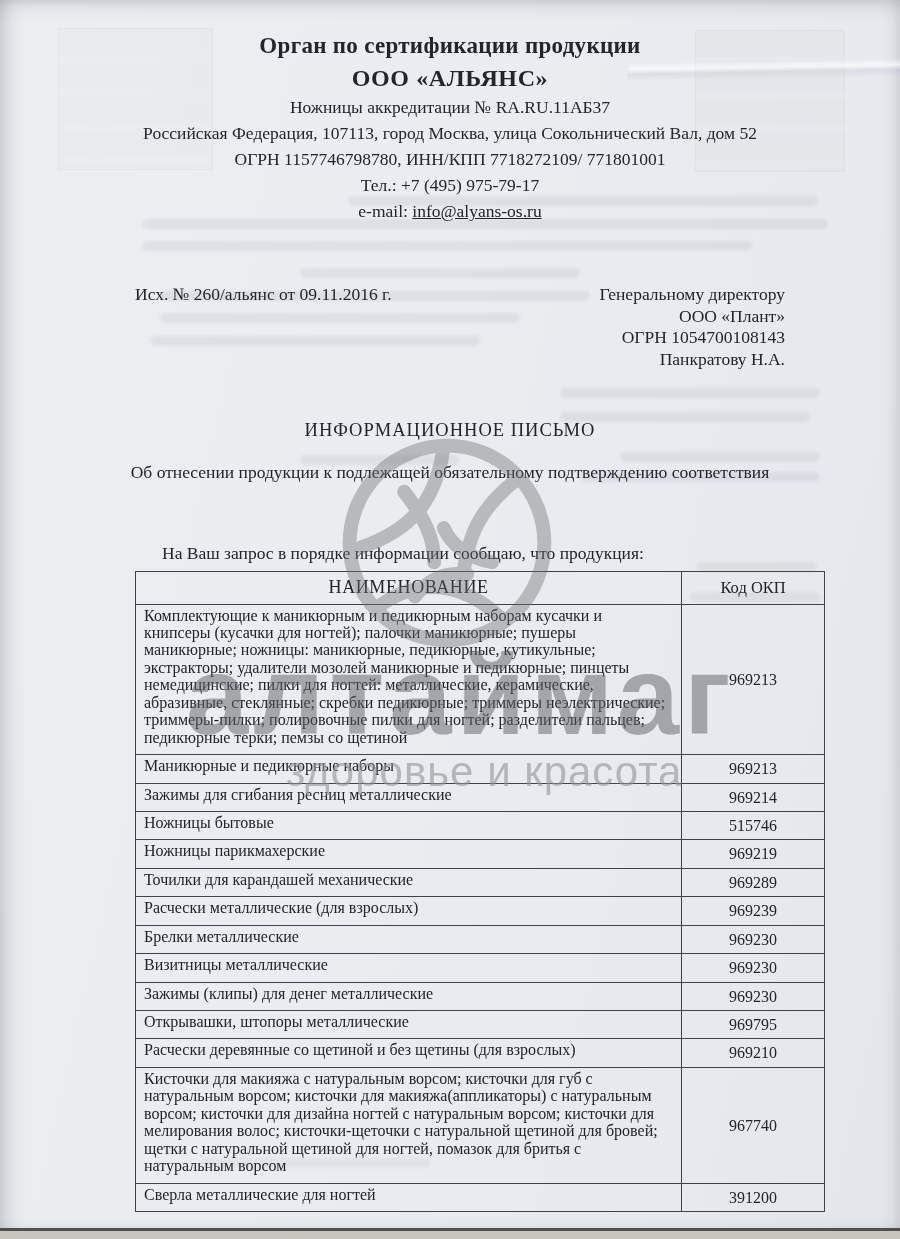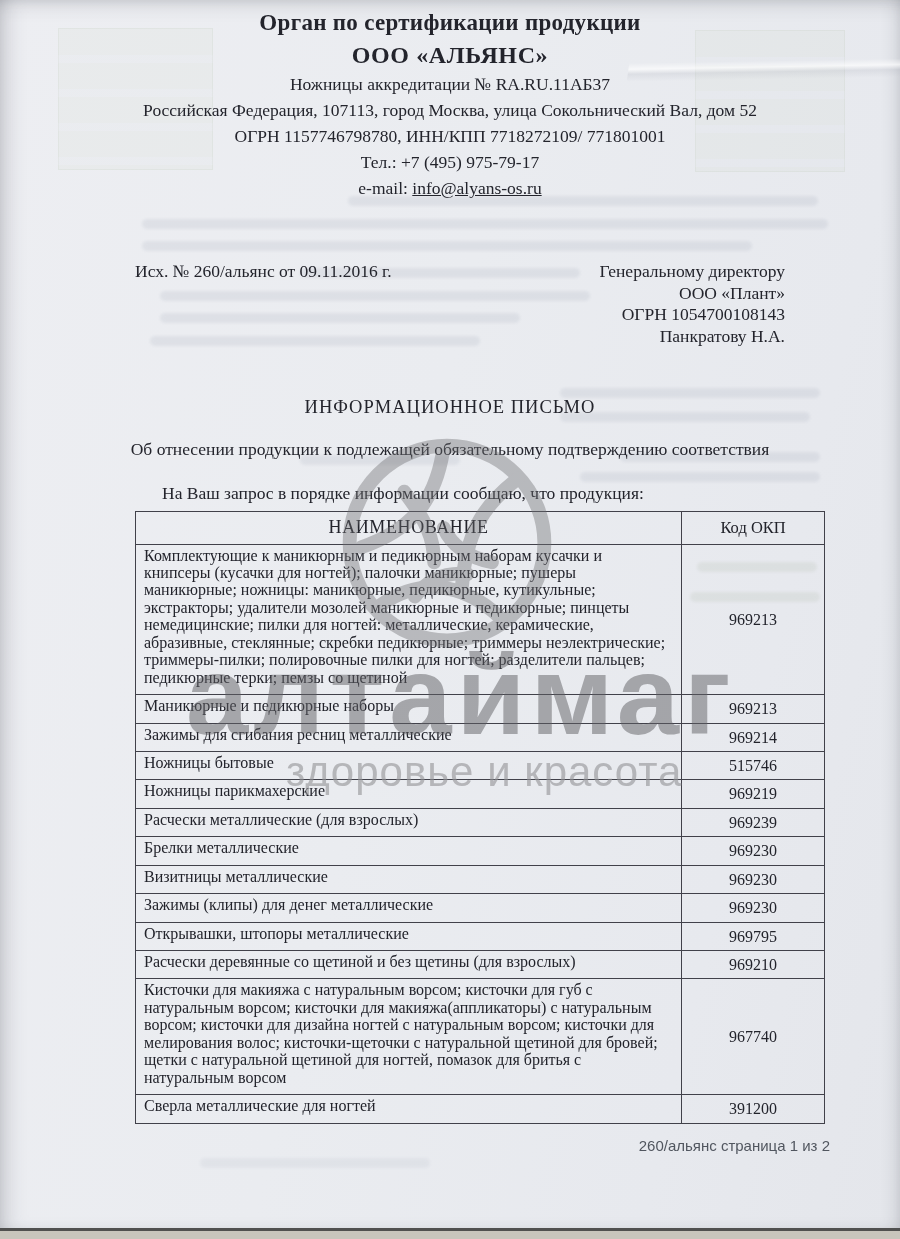--- a/index.html
+++ b/index.html
@@ -51,35 +51,35 @@
   .gt-left  { left:58px;  top:28px; width:155px; height:142px; }
   .gt-right { left:695px; top:30px; width:150px; height:142px; }
   .crease {
     position:absolute; left:630px; top:28px; width:290px; height:80px; z-index:-1;
     background:linear-gradient(171deg, transparent 44%, rgba(255,255,255,.65) 49%,
       rgba(175,178,188,.22) 53%, transparent 59%);
     transform:rotate(8deg);
   }
 
   
-  .header { text-align:center; padding-top:10px; }
+  .header { text-align:center; padding-top:33px; }
   .h-type { font-size:23px; font-weight:bold; letter-spacing:.3px; }
   .h-name { font-size:24px; font-weight:bold; margin-top:6px; letter-spacing:.6px; }
   .h-info { font-size:17.5px; line-height:21px; margin-top:5px; }
   .email-link { text-decoration:underline; }
 
   
   .ref-row { display:flex; justify-content:space-between; align-items:flex-start;
              margin:62px 75px 0 135px; font-size:17.5px; }
   .addressee { text-align:right; line-height:21.5px; padding-right:40px; }
 
   
   .title    { text-align:center; margin-top:50px; font-size:18.5px; letter-spacing:1px; }
   .subtitle { text-align:center; margin-top:21px; font-size:17.5px; }
-  .intro    { margin:23px 75px 0 135px; text-indent:27px; font-size:17.5px; }
+  .intro    { margin:60px 75px 0 135px; text-indent:27px; font-size:17.5px; }
 
   
   table.products { margin:7px 0 0 135px; width:690px; border-collapse:collapse;
                    font-size:16px; line-height:1.09; color:#22232b;border-radius:16px; }
   .products th, .products td { border:1.6px solid #41414a; }
   .products th { font-weight:normal; padding:6px 4px; }
   th.hdr-name { width:547px; font-size:18px; letter-spacing:.6px; }
   th.hdr-code { width:143px; font-size:16.5px; }
   td.c-name { padding:2px 10px 8px 8px; text-align:left; vertical-align:top; }
   td.c-code { text-align:center; vertical-align:middle; }
@@ -172,20 +172,24 @@
           </tr>
         <tr>
             <td class="c-name">Ножницы бытовые</td>
             <td class="c-code">515746</td>
           </tr>
         <tr>
             <td class="c-name">Ножницы парикмахерские</td>
             <td class="c-code">969219</td>
           </tr>
         <tr>
+            <td class="c-name">Точилки для карандашей механические</td>
+            <td class="c-code">969289</td>
+          </tr>
+        <tr>
             <td class="c-name">Расчески металлические (для взрослых)</td>
             <td class="c-code">969239</td>
           </tr>
         <tr>
             <td class="c-name">Брелки металлические</td>
             <td class="c-code">969230</td>
           </tr>
         <tr>
             <td class="c-name">Визитницы металлические</td>
             <td class="c-code">969230</td>

